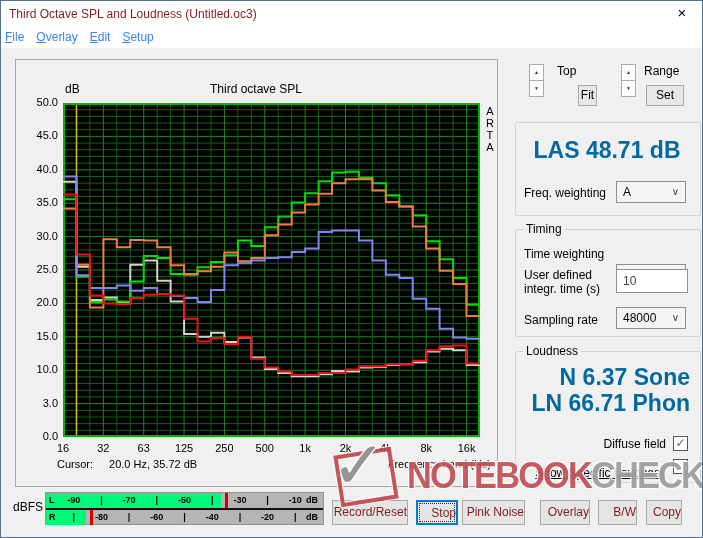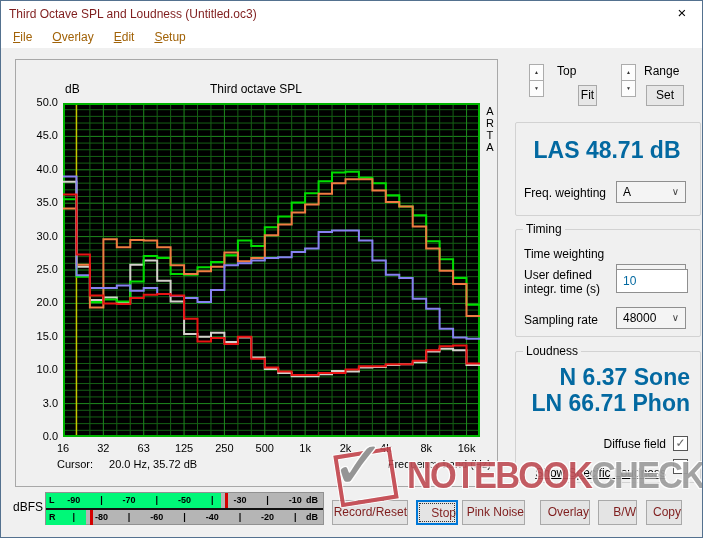--- a/index.html
+++ b/index.html
@@ -8,21 +8,21 @@
     position:relative; overflow:hidden;
     font-family:"Liberation Sans", sans-serif;
     background:#f0f0f0; border:1px solid #54718f;
   }
   
   #titlebar { position:absolute; left:0; top:0; width:100%; height:26px; background:#ffffff; }
   #title-text { position:absolute; left:8px; top:6px; font-size:12px; color:#7f1d1d; white-space:nowrap; }
   #close-btn { position:absolute; right:0; top:0; width:40px; height:26px; text-align:center;
                font-size:15px; line-height:24px; color:#000; cursor:default; }
   #menubar { position:absolute; left:0; top:26px; width:100%; height:21px; background:#ffffff; }
-  .menu-item { display:inline-block; padding:3px 8px 0 12px; font-size:12px; color:#a16207; height:21px; }
+  .menu-item { display:inline-block; padding:3px 8px 0 4px; font-size:12px; color:#3b82f6; height:21px; }
   .menu-item u { text-decoration:underline; }
   
   #chart-panel { position:absolute; left:14px; top:58px; width:483px; height:428px;
                  background:#f0f0f0; border:1px solid #a8a8a8; }
   #chart-title { position:absolute; left:90px; top:22px; width:300px; text-align:center;
                  font-size:12px; color:#000; }
   #db-label { position:absolute; left:49px; top:22px; font-size:12px; color:#000; }
   #plot-wrap { position:absolute; left:47px; top:43px; width:417px; height:334px; }
   #arta-label { position:absolute; left:470px; top:45px; font-size:11px; line-height:12px;
                 color:#000; text-align:center; }
@@ -41,21 +41,21 @@
   .push-btn { position:absolute; background:#e7e7e7; border:1px solid #a9a9a9;
               font-size:12px; color:#000; text-align:center; line-height:19px; height:21px; }
   .groupbox { position:absolute; border:1px solid #d2d2d2; border-radius:2px; }
   .group-legend { position:absolute; top:-8px; left:7px; background:#f0f0f0; padding:0 3px;
                   font-size:12px; color:#000; white-space:nowrap; }
   .big-value { position:absolute; font-size:23px; font-weight:bold; color:#0369a1; white-space:nowrap; }
   .combo { position:absolute; width:70px; height:22px; background:#f4f4f4; border:1px solid #8f8f8f;
            font-size:12px; color:#000; line-height:20px; padding-left:6px; }
   .combo .chev { position:absolute; right:6px; top:0px; font-size:10px; color:#444; }
   .text-input { position:absolute; width:72px; height:24px; background:#ffffff; border:1px solid #8f8f8f;
-                font-size:12px; color:#0369a1; line-height:22px; padding-left:6px; }
+                font-size:12px; color:#404040; line-height:22px; padding-left:6px; }
   .checkbox { position:absolute; width:15px; height:15px; background:#fff; border:1px solid #555;
               font-size:12px; line-height:13px; text-align:center; color:#666; }
   
   #dbfs-label { position:absolute; left:12px; top:499px; font-size:12px; color:#000; }
   #meter { position:absolute; left:44px; top:491px; width:279px; height:33px;
            background:#b5b5b5; border:1px solid #919191; }
   .meter-row { position:absolute; left:0; width:277px; height:15px; overflow:hidden; }
   .meter-divider { position:absolute; left:0; top:15px; width:277px; height:2px; background:#111; }
   .meter-fill { position:absolute; left:0; top:0; height:15px; background:#00f878; }
   .meter-peak { position:absolute; top:0; width:3px; height:15px; background:#d40000; }

